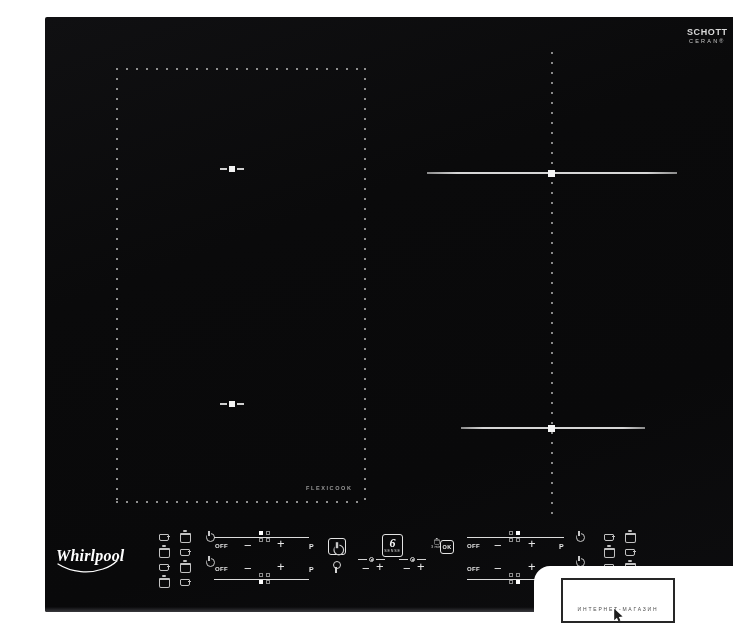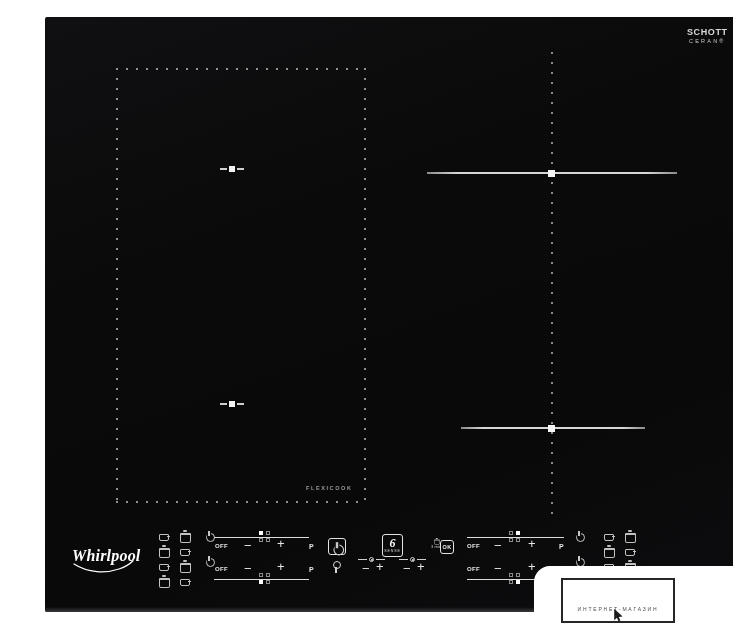--- a/index.html
+++ b/index.html
@@ -71,21 +71,21 @@
   
   .potgrid { position:absolute; display:grid; grid-template-columns:12px 12px; gap:5px 9px; z-index:1; }
   .pot { position:relative; width:11px; height:10px; }
   .pot::before { content:''; position:absolute; left:3.5px; top:0; width:4px; height:2px; background:#c2c2c2; border-radius:1px; }
   .pot::after  { content:''; position:absolute; left:0.5px; top:3px; width:9px; height:6.5px; border:1px solid #c2c2c2; border-top-width:2px; border-radius:1px 1px 2px 2px; }
   .pan { position:relative; width:11px; height:10px; }
   .pan::before { content:''; position:absolute; right:-1px; top:5.5px; width:3.5px; height:1.4px; background:#c2c2c2; }
   .pan::after  { content:''; position:absolute; left:0.5px; top:4px; width:8px; height:5px; border:1px solid #c2c2c2; border-top-width:1.8px; border-radius:1px 1px 2px 2px; }
   .micro { transform:scale(0.5); transform-origin:center top; margin-bottom:-5px; }
   
-  .whirlpool { position:absolute; left:44px; top:547px; width:72px; height:34px; z-index:1; }
+  .whirlpool { position:absolute; left:28px; top:547px; width:72px; height:34px; z-index:1; }
   .wtext { font-family:"Liberation Serif", serif; font-style:italic; font-weight:700; font-size:16px; color:#ffffff; letter-spacing:0.2px; }
   .wswoosh { position:absolute; left:0px; top:13px; }
   .wswoosh path { stroke:#ffffff; stroke-width:1.3; fill:none; stroke-linecap:round; }
   
   .wm-card { position:absolute; left:506px; top:566px; width:260px; height:90px; background:#ffffff; border-radius:16px; z-index:5; }
   .wm-border { position:absolute; left:27px; top:12px; width:114px; height:45px; border:2px solid #262626; }
   .wm-title { position:absolute; left:84px; top:25px; transform:translateX(-50%); background:#ffffff; padding:0 4px;
     font-size:12.5px; font-weight:700; letter-spacing:2.4px; color:#161616; white-space:nowrap; }
   .wm-sub { position:absolute; left:84px; top:40px; transform:translateX(-50%); background:#ffffff; padding:0 3px;
     font-size:5px; letter-spacing:1.8px; color:#4d4d4d; white-space:nowrap; }

